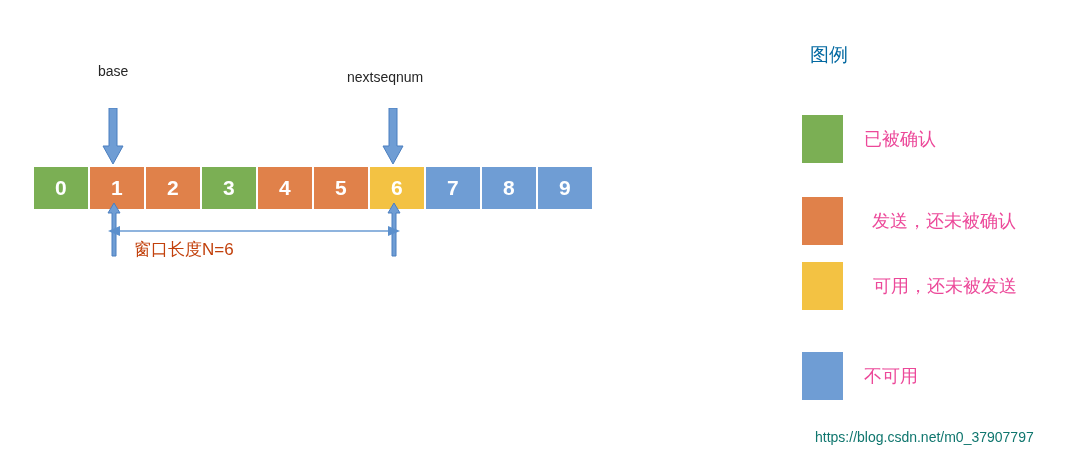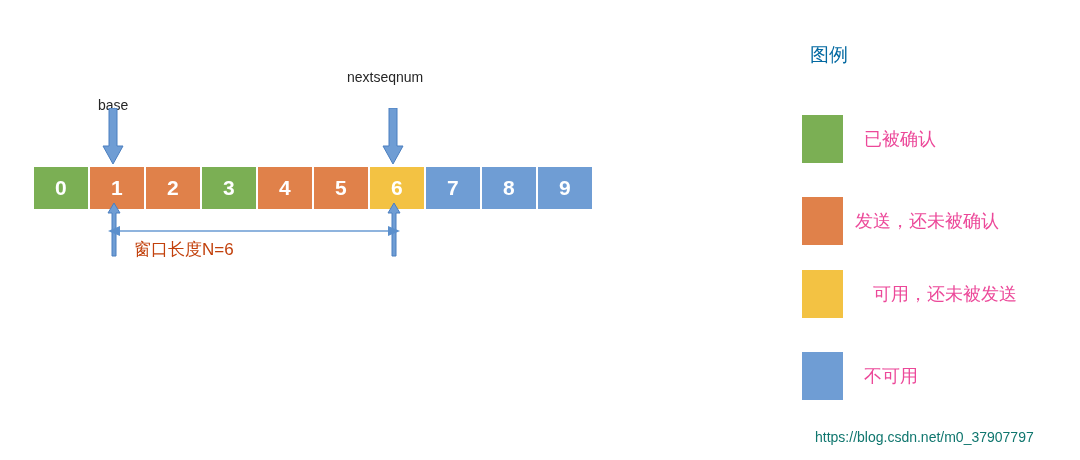--- a/index.html
+++ b/index.html
@@ -45,21 +45,21 @@
   .c-unusable{ background: #6F9DD4; }
 
   
   .ptr-label {
     position: absolute;
     font-size: 14px;
     color: #262626;
     white-space: nowrap;
     font-family: "Liberation Sans", "DejaVu Sans", sans-serif;
   }
-  #label-base { left: 98px; top: 97px; }
+  #label-base { left: 98px; top: 63px; }
   #label-nextseqnum { left: 347px; top: 69px; }
 
   
   .down-arrow {
     position: absolute;
     width: 22px;
     height: 57px;
   }
   #arrow-base { left: 102px; top: 108px; }
   #arrow-nextseqnum { left: 382px; top: 108px; }
@@ -120,24 +120,24 @@
     flex: 0 0 auto;
   }
   .legend-text {
     font-size: 18px;
     color: #ec4899;
     white-space: nowrap;
     font-family: Liberation Sans, sans-serif;
   }
   #legend-row-0 { top: 73px; }
   #legend-row-1 { top: 155px; }
-  #legend-row-2 { top: 228px; }
+  #legend-row-2 { top: 220px; }
   #legend-row-3 { top: 310px; justify-content: flex-end; }
   #legend-row-0 .legend-text { margin-left: 21px; }
-  #legend-row-1 .legend-text { margin-left: 12px; text-align: right; }
+  #legend-row-1 .legend-text { margin-left: 29px; text-align: right; }
   #legend-row-2 .legend-text { margin-left: 30px; }
   #legend-row-3 .legend-text { margin-left: 21px; }
 
   
   #watermark {
     position: absolute;
     left: 815px;
     top: 429px;
     font-size: 14px;
     color: #0f766e;

